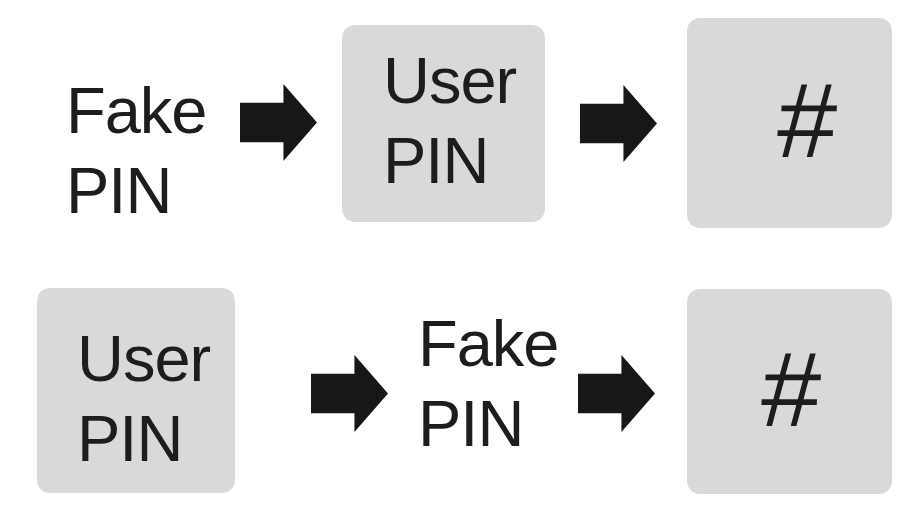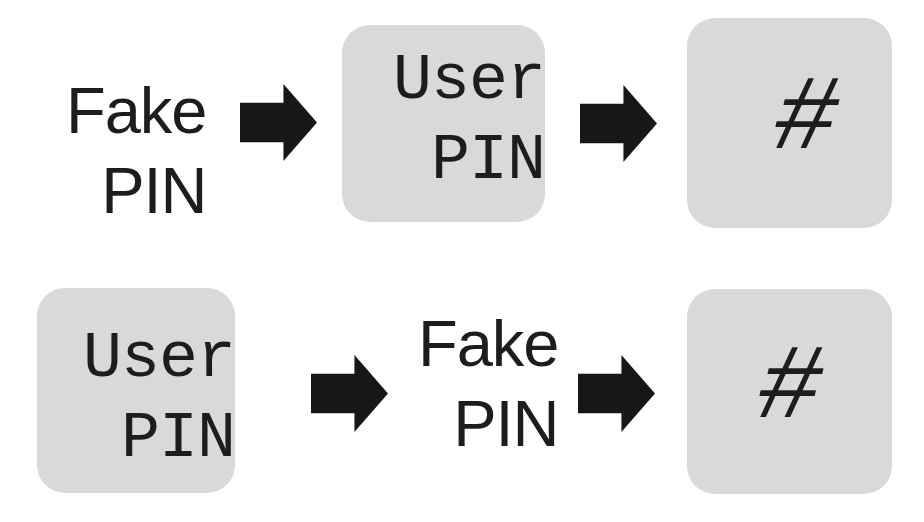--- a/index.html
+++ b/index.html
@@ -8,38 +8,36 @@
     background: #ffffff;
   }
   .canvas {
     position: relative;
     width: 924px;
     height: 522px;
     background: var(--background, #ffffff);
     font-family: "Liberation Sans", sans-serif;
     color: var(--text, #1d1d1d);
     overflow: hidden;
-    text-align: right;
   }
   .tline {
     font-size: 65px;
     line-height: 80px;
     letter-spacing: -1px;
     white-space: nowrap;
     color: var(--text, #1d1d1d);
   }
   .plain {
     position: absolute;
   }
   .key {
     position: absolute;
     background: var(--key_fill, #d8d9da);
-    border-radius: 28px;
+    border-radius: 13px;
     box-sizing: border-box;
-    font-family: Liberation Mono, monospace;
   }
   .arrow {
     position: absolute;
     width: 77px;
     height: 77px;
   }
   .arrow polygon {
     fill: var(--arrow, #171717);
   }
   .hashkey {

